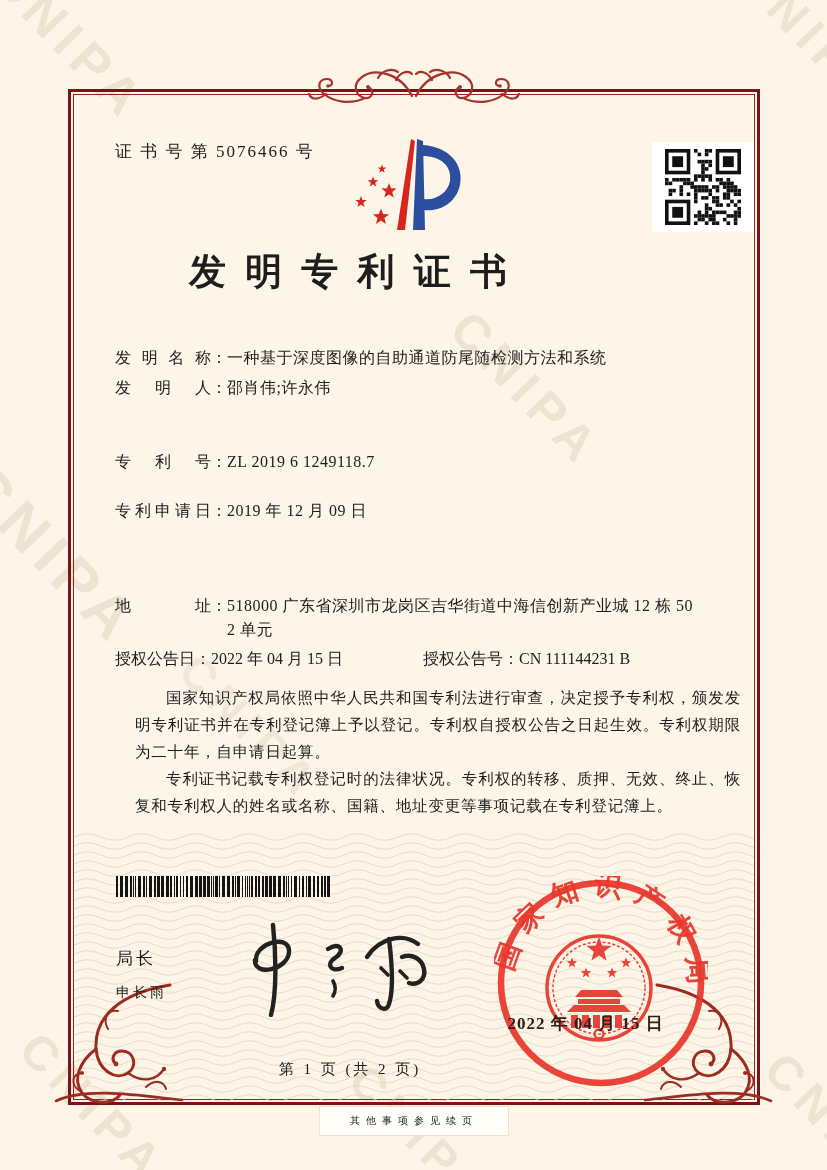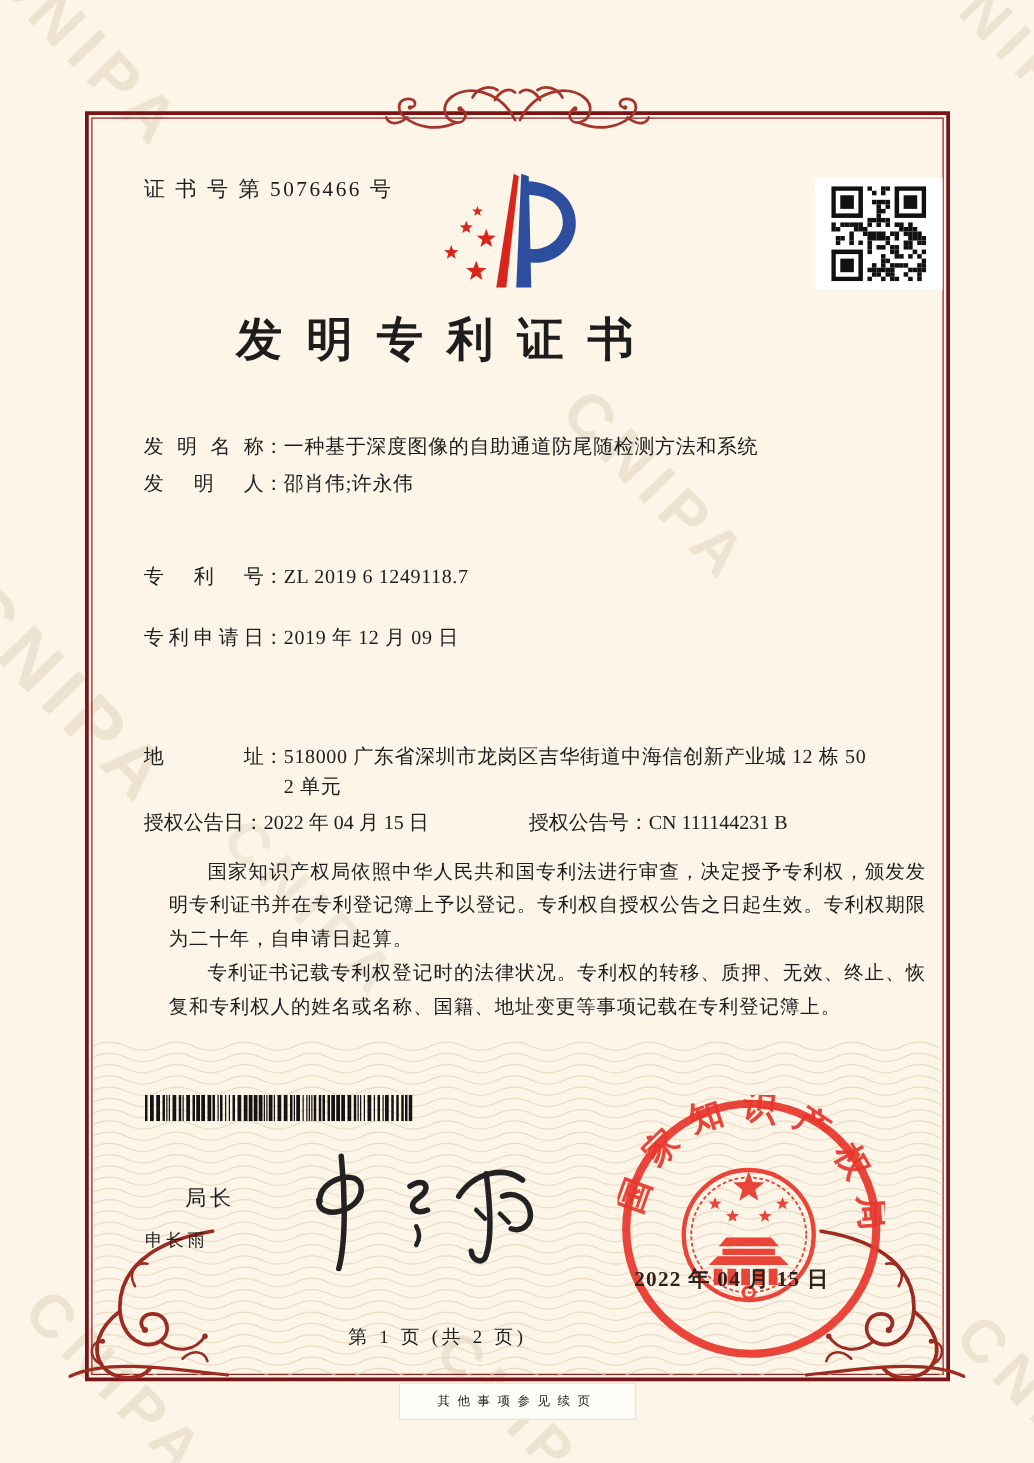--- a/index.html
+++ b/index.html
@@ -30,21 +30,21 @@
   .flabel{display:inline-block;width:96px;text-align:justify;text-align-last:justify;
           vertical-align:top;}
   .fcolon{display:inline-block;vertical-align:top;}
   .fvalue{display:inline-block;vertical-align:top;letter-spacing:0.5px;}
   .addr .fvalue{width:470px;word-break:break-all;}
 
   .paras{left:115px;top:684px;width:606px;font-size:15.5px;line-height:27px;
          letter-spacing:0.8px;text-align:justify;margin-left:20px;}
   .paras p{margin:0;text-indent:2em;}
 
-  .dir-label{left:116px;top:947px;font-size:17px;letter-spacing:3px;margin-left:32px;}
+  .dir-label{left:116px;top:947px;font-size:17px;letter-spacing:3px;}
   .dir-name{left:116px;top:984px;font-size:14px;letter-spacing:3px;}
 
   .seal-date{left:498px;top:1012px;width:175px;text-align:center;font-size:17px;
              letter-spacing:1px;color:#30201a;font-weight:bold;z-index:6;}
 
   .page-num{left:68px;top:1060px;width:564px;text-align:center;font-size:15px;
             letter-spacing:3px;}
   .note-box{left:68px;top:1106px;width:692px;text-align:center;}
   .note-inner{display:inline-block;background:#fffdf8;border:1px solid #eee2cd;
               padding:7px 30px;font-size:10px;letter-spacing:6px;}

